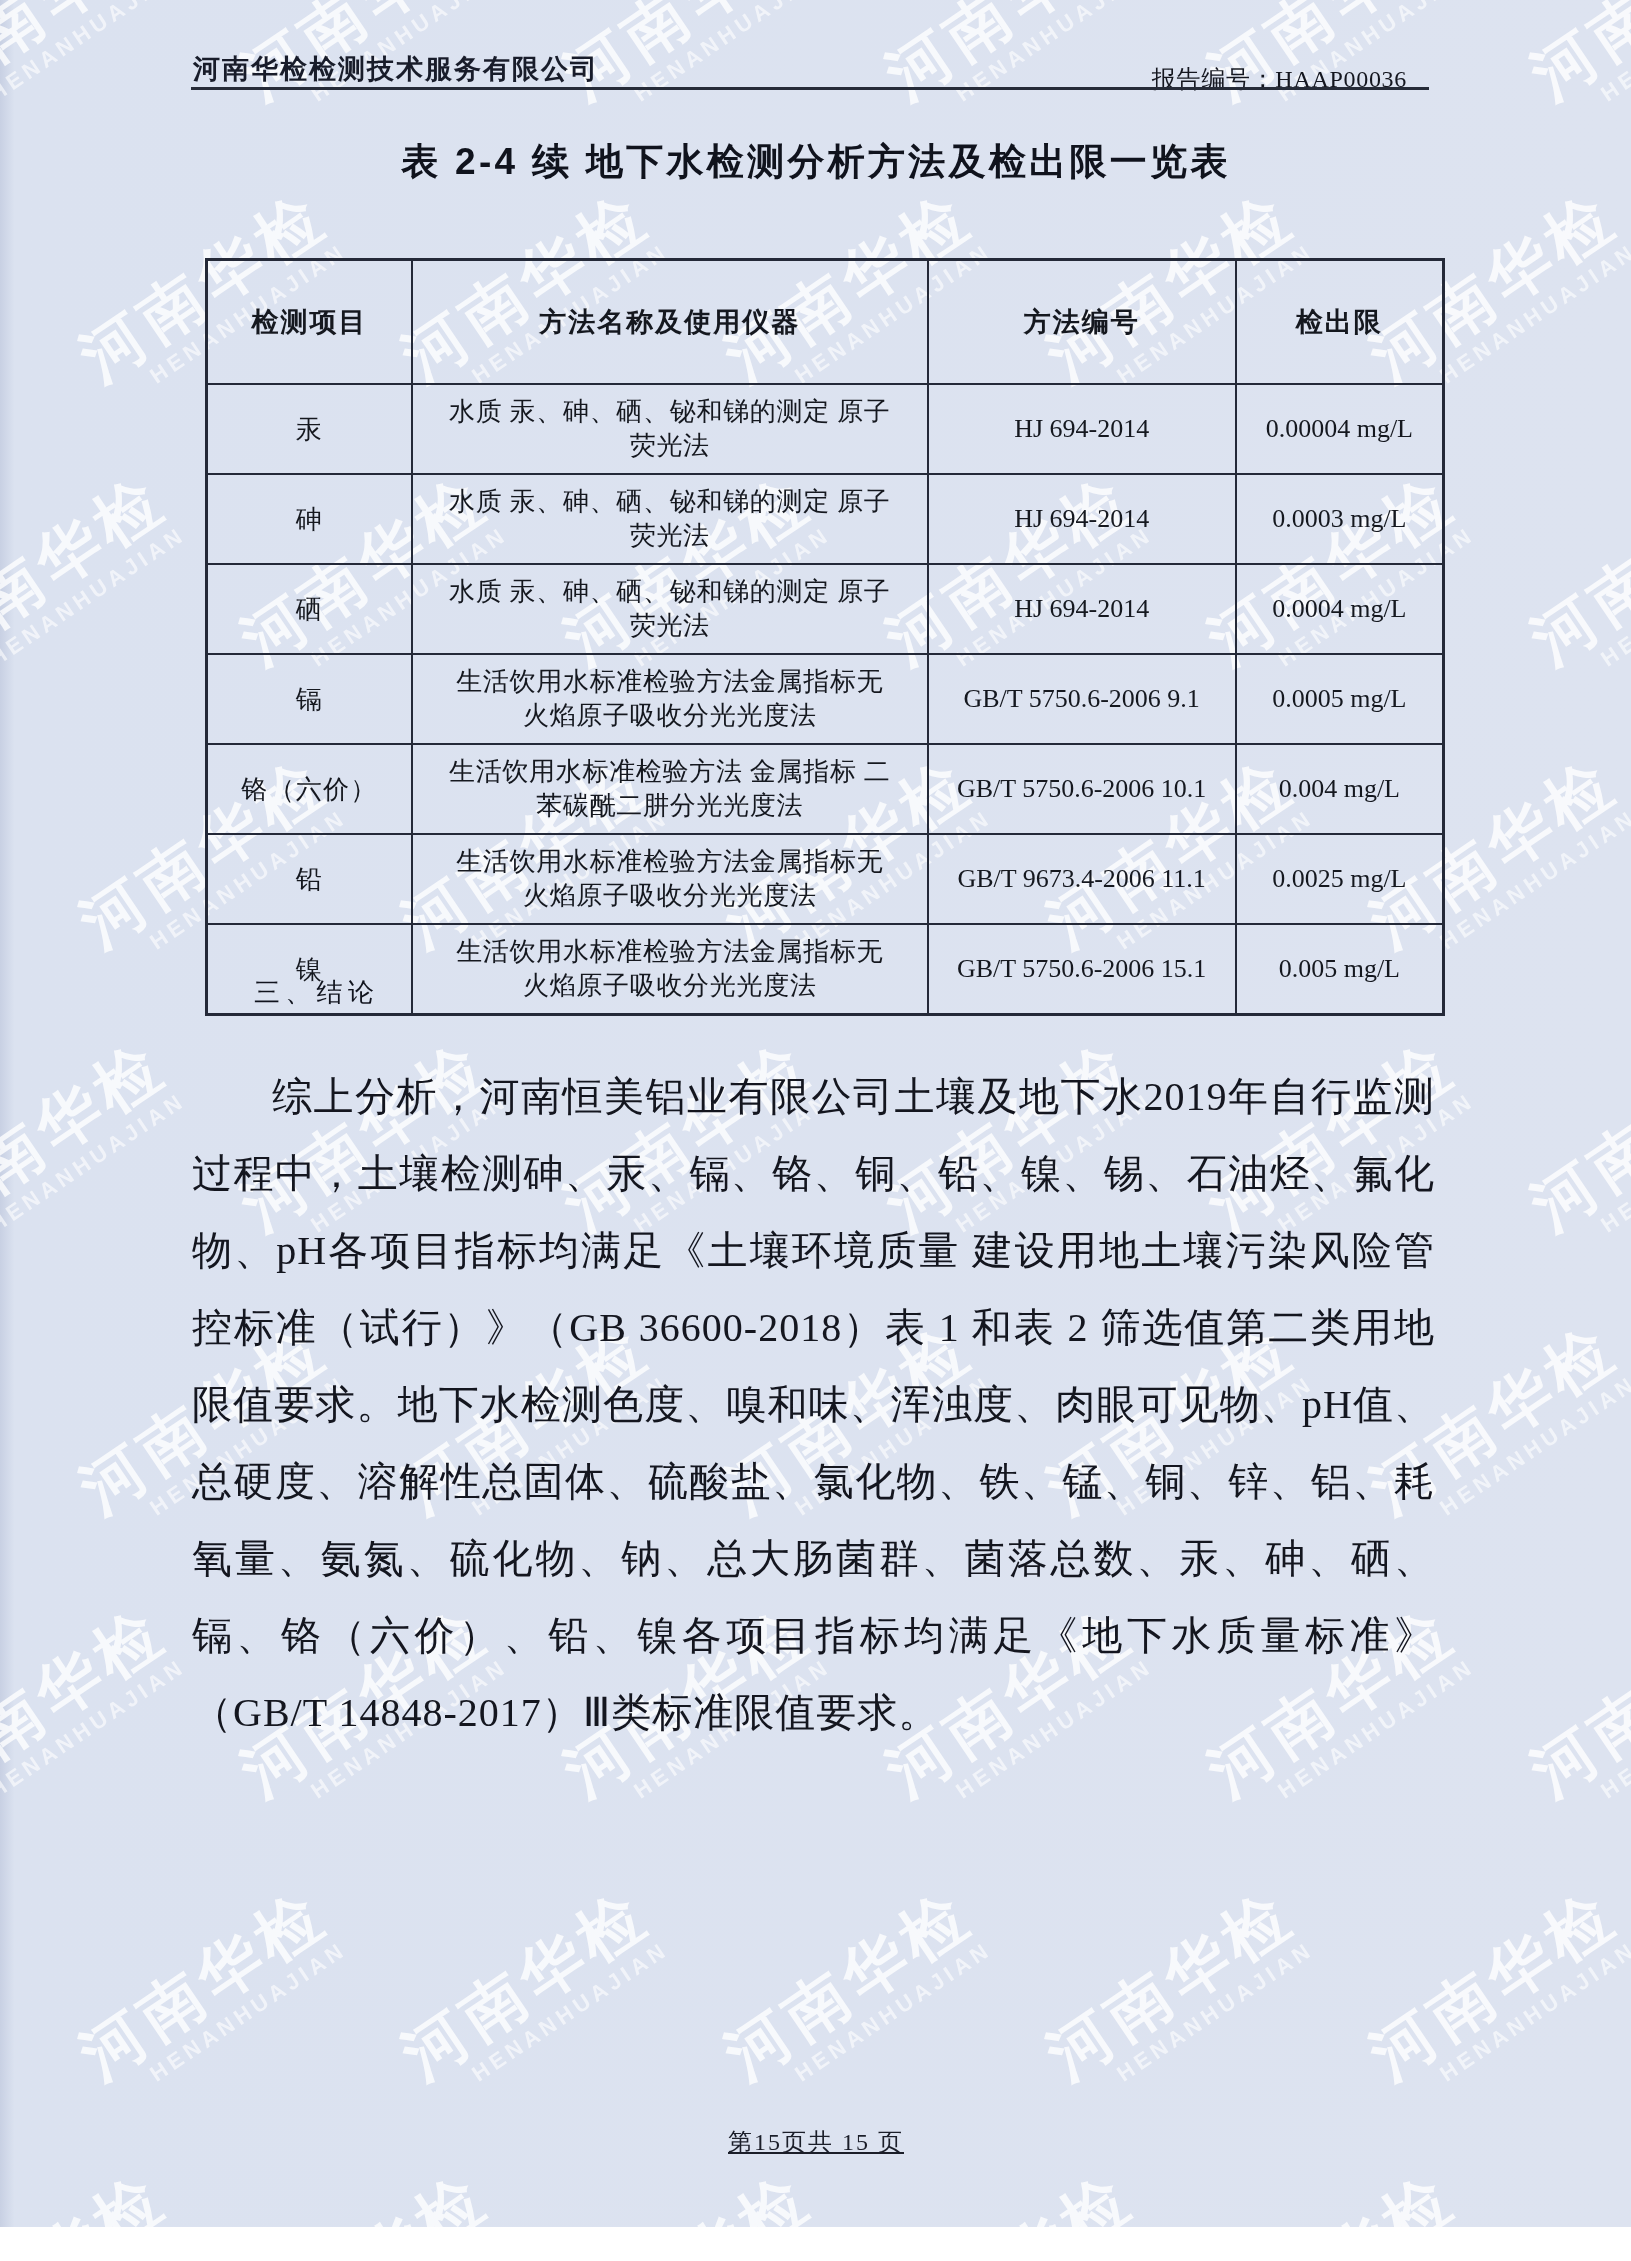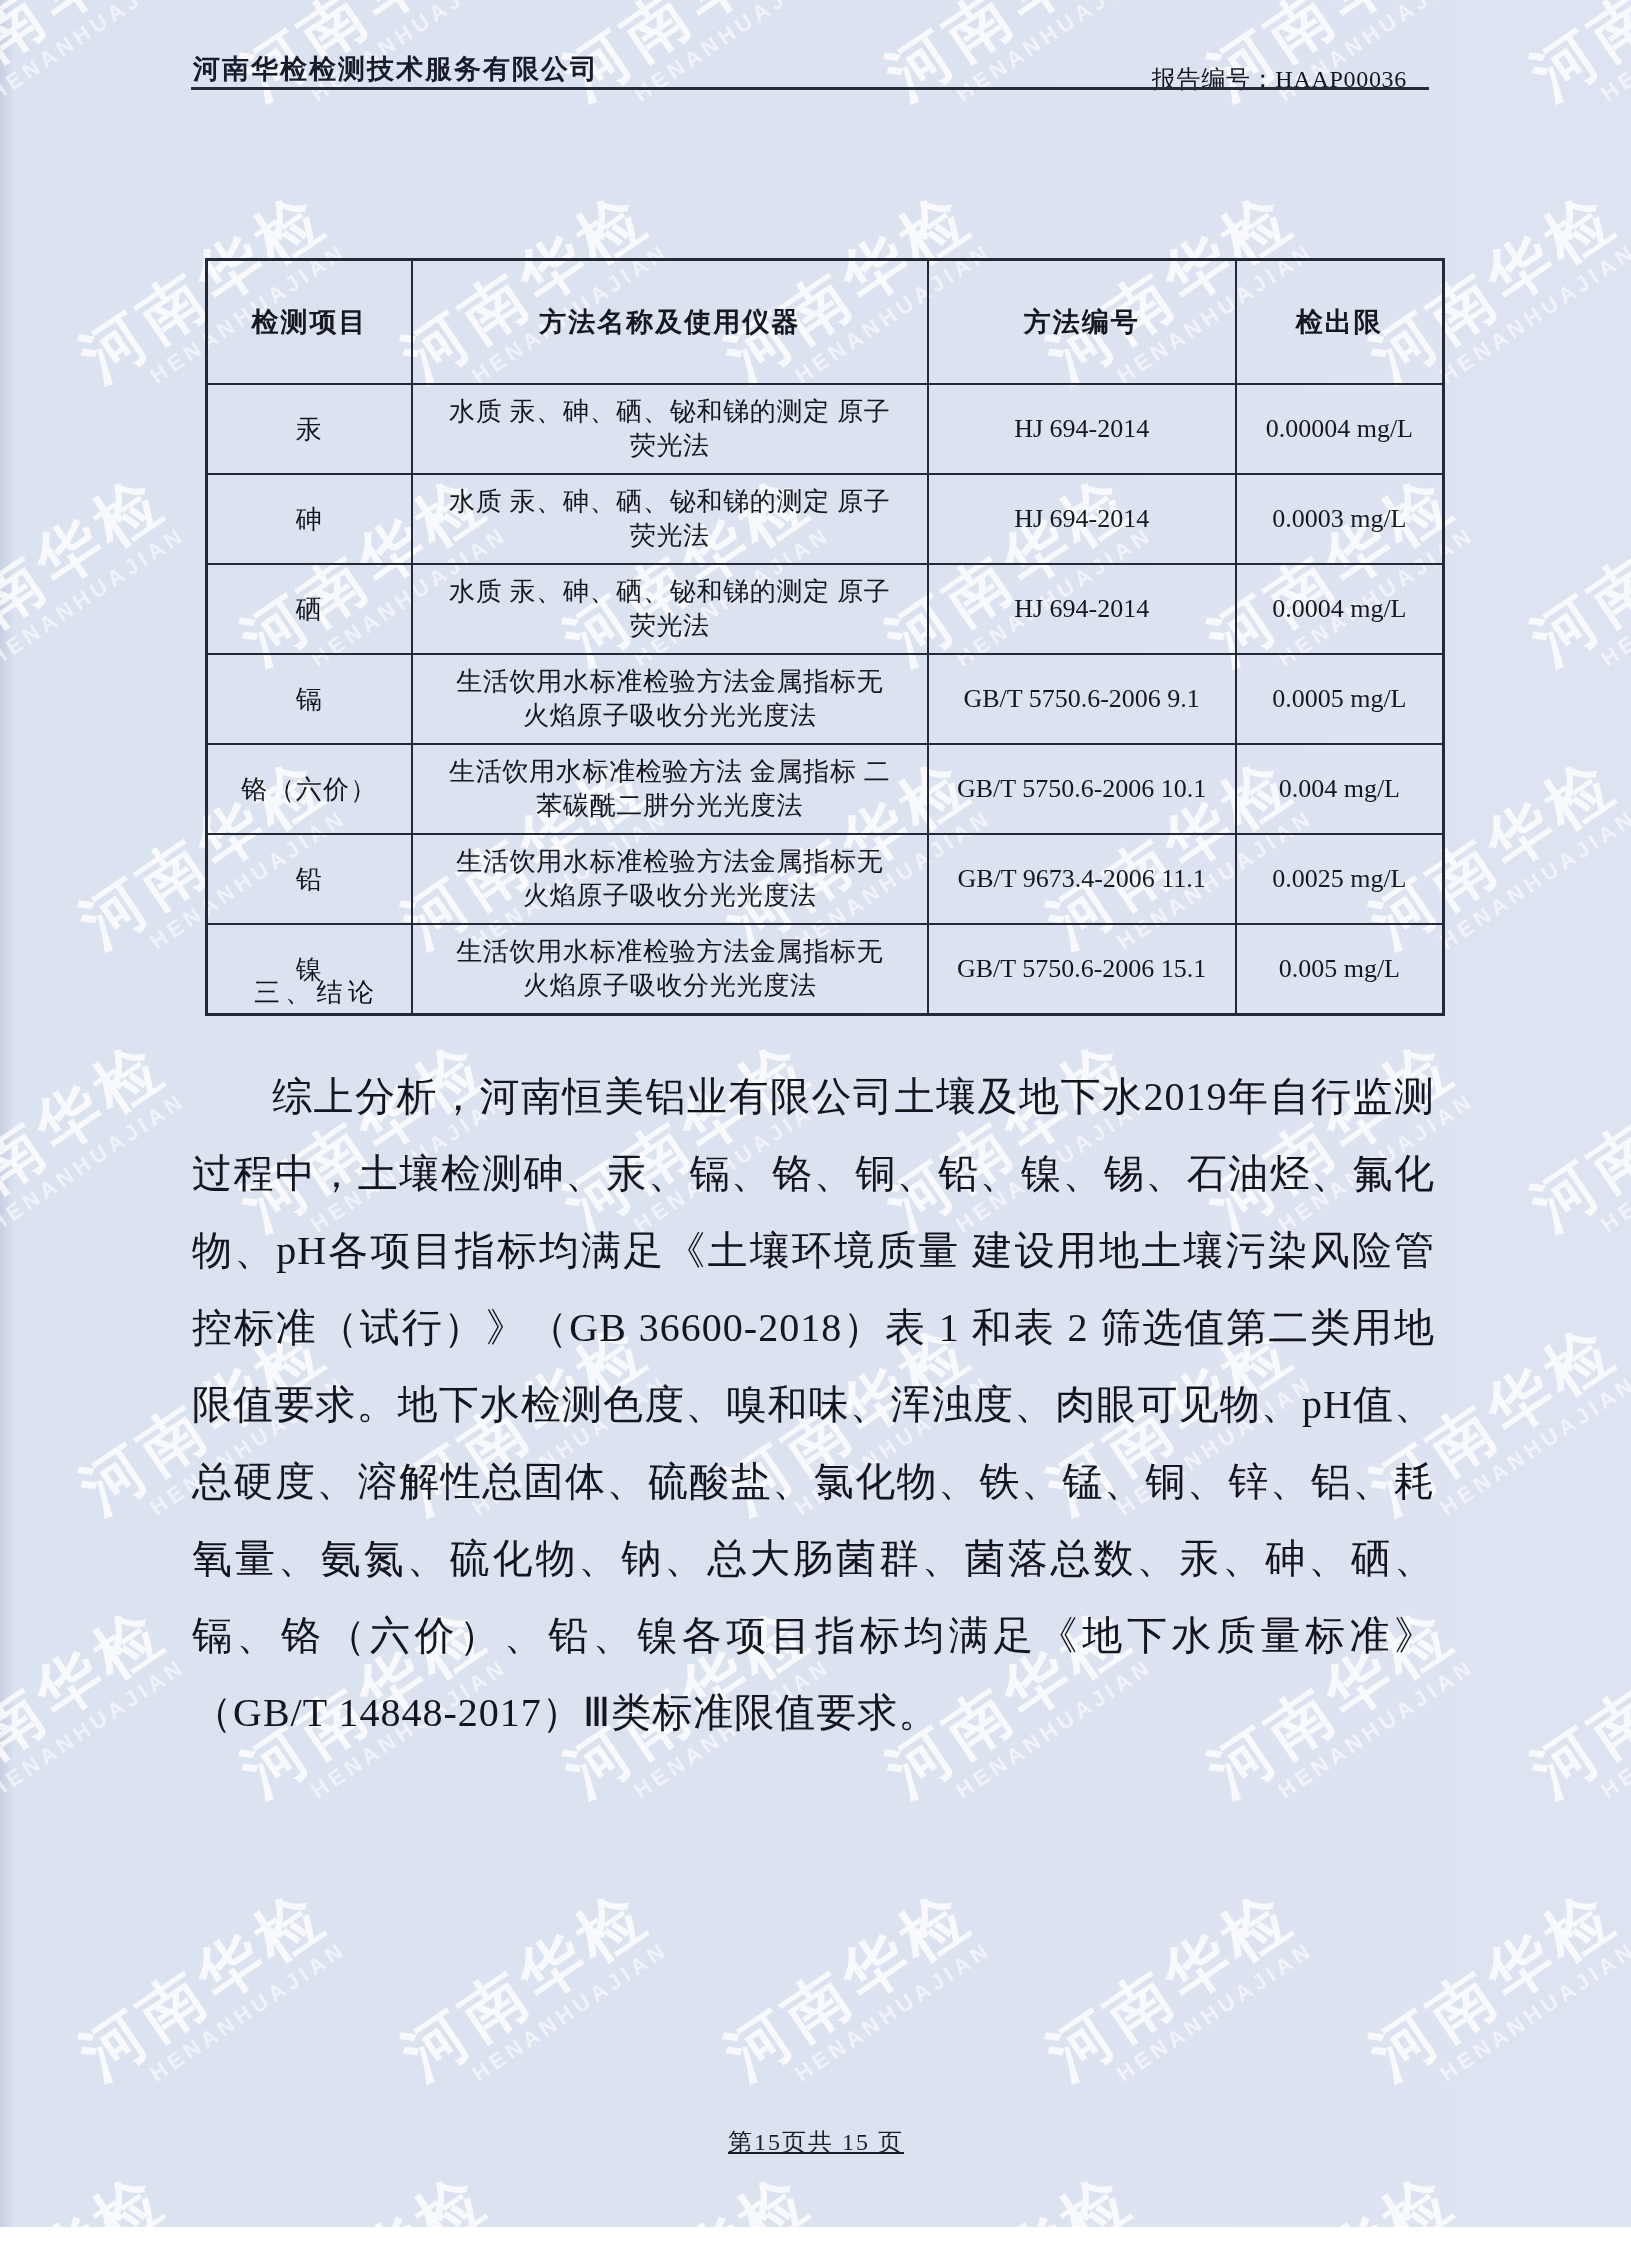--- a/index.html
+++ b/index.html
@@ -281,20 +281,21 @@
     <span class="wm-en">HENANHUAJIAN</span>
   </div>
   </div>
 
 <div class="content">
 
   <div class="hdr-company">河南华检检测技术服务有限公司</div>
   <div class="hdr-report"><span>报告编号：</span><span>HAAP00036</span></div>
   <div class="hdr-rule"></div>
 
+  <div class="doc-title">表 2-4 续 地下水检测分析方法及检出限一览表</div>
 
   <table class="methods">
     <colgroup>
       <col style="width:16.6%">
       <col style="width:41.7%">
       <col style="width:24.9%">
       <col style="width:16.8%">
     </colgroup>
     <thead>
       <tr>

